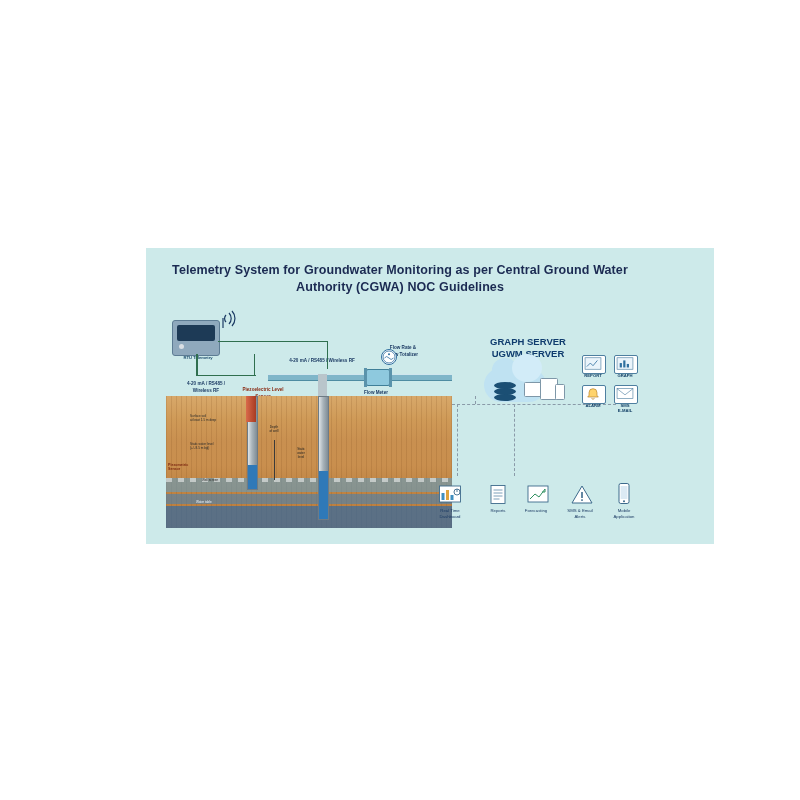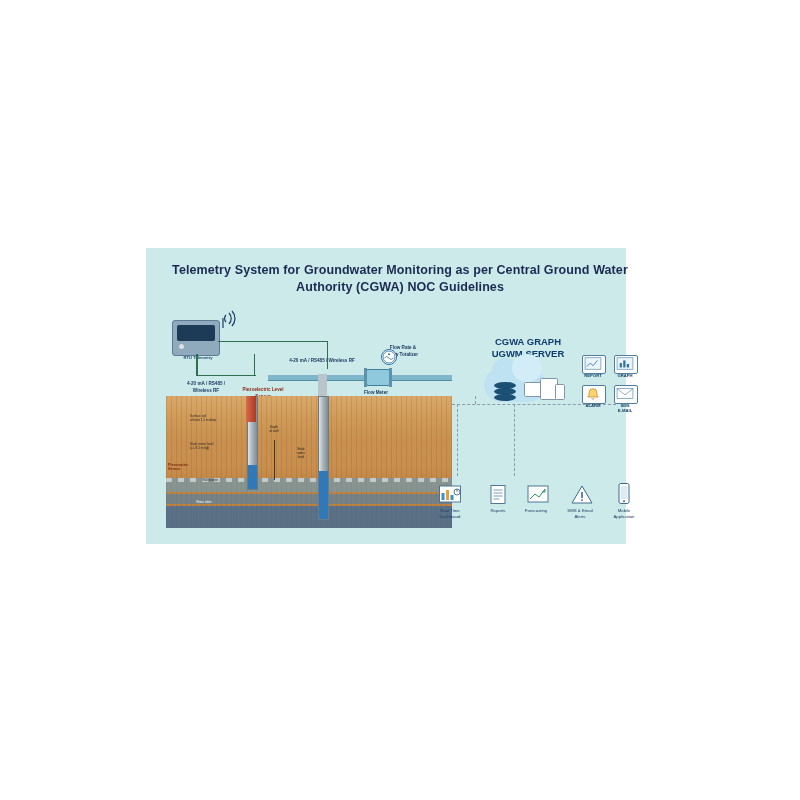--- a/index.html
+++ b/index.html
@@ -5,21 +5,21 @@
   html,body{margin:0;padding:0;}
   body{
     width:800px;height:800px;background:#ffffff;
     font-family:"Liberation Sans", sans-serif;
     overflow:hidden;
   }
   .stage{position:relative;width:800px;height:800px;}
 
   
   .panel{
-    position:absolute;left:146px;top:248px;width:480px;height:296px;
+    position:absolute;left:146px;top:248px;width:568px;height:296px;
     background:#cdeaea;
   }
 
   
   .title{
     position:absolute;left:18px;top:14px;width:472px;
     text-align:center;
     font-size:12.5px;font-weight:bold;color:#1b2a52;
     line-height:17px;
     letter-spacing:0.1px;
@@ -236,21 +236,21 @@
 
   <div class="bore bore-a">
     <div class="bore-water" style="height:24px;"></div>
   </div>
   <div class="sensor-red"></div>
   <div class="bore bore-b">
     <div class="bore-water" style="height:48px;"></div>
   </div>
 
   <div class="server-title">
-    <span>CGWA GRAPH</span><br>
+    <span>GRAPH SERVER</span><br>
     <span>UGWM SERVER</span>
   </div>
 
   <div class="cloud"></div>
   <div class="db">
     <div class="db-layer" style="top:0;"></div>
     <div class="db-layer" style="top:6px;"></div>
     <div class="db-layer" style="top:12px;"></div>
   </div>
   <div class="devices">

